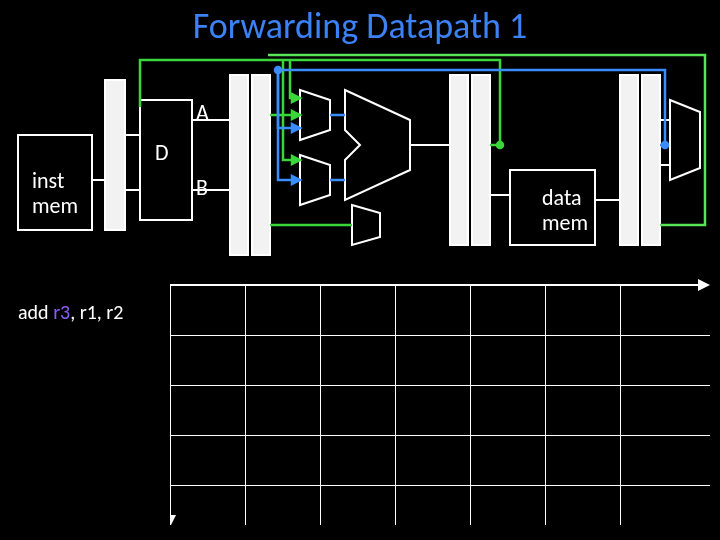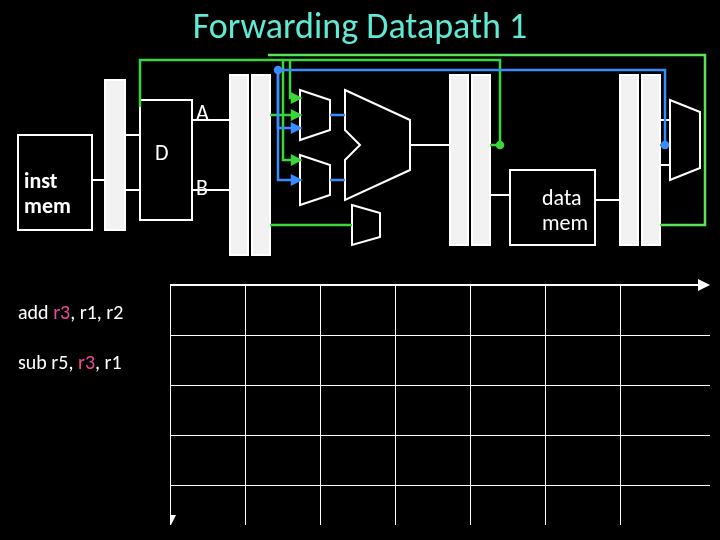--- a/index.html
+++ b/index.html
@@ -16,21 +16,21 @@
     height: 540px;
     background: #000;
     font-family: Calibri, "Segoe UI", Arial, sans-serif;
   }
   .title {
     position: absolute;
     left: 0;
     right: 0;
     top: 4px;
     text-align: center;
-    color: #5eead4;
+    color: #3b82f6;
     font-size: 36px;
     font-weight: 400;
   }
   .label {
     position: absolute;
     color: #fff;
     font-size: 22px;
     line-height: 1.15;
   }
   svg {
@@ -58,21 +58,21 @@
     bottom: 0;
     width: 1px;
     background: #fff;
   }
   .instr {
     position: absolute;
     color: #fff;
     font-size: 20px;
     white-space: nowrap;
   }
-  .highlight { color: #ec4899; }
+  .highlight { color: #8b5cf6; }
 </style>
 </head>
 <body>
 
 <div class="stage">
 
   <div class="title">Forwarding Datapath 1</div>
 
   <svg width="720" height="280" viewBox="0 0 720 280">
 
@@ -141,21 +141,21 @@
       <polyline points="278,70 278,180 300,180"></polyline>
       <polygon points="300,180 292,176 292,184" fill="#3a8cff"></polygon>
       <circle cx="665" cy="145" r="3" fill="#3a8cff"></circle>
       <circle cx="278" cy="70" r="3" fill="#3a8cff"></circle>
 
       <line x1="330" y1="115" x2="345" y2="115"></line>
       <line x1="330" y1="180" x2="345" y2="180"></line>
     </g>
   </svg>
 
-  <div class="label" style="left:24px; top:168px; white-space:pre;font-weight:bold;">inst
+  <div class="label" style="left:32px; top:168px; white-space:pre;">inst
 mem</div>
   <div class="label" style="left:542px; top:185px; white-space:pre;">data
 mem</div>
   <div class="label" style="left:155px; top:140px;">D</div>
   <div class="label" style="left:196px; top:100px;">A</div>
   <div class="label" style="left:196px; top:175px;">B</div>
 
   <div class="grid">
 
     <svg width="540" height="250" style="position:absolute;left:0;top:0;">
@@ -172,17 +172,14 @@
     <div class="grid-col" style="left:150px; top:10px;"></div>
     <div class="grid-col" style="left:225px; top:10px;"></div>
     <div class="grid-col" style="left:300px; top:10px;"></div>
     <div class="grid-col" style="left:375px; top:10px;"></div>
     <div class="grid-col" style="left:450px; top:10px;"></div>
   </div>
 
   <div class="instr" style="left:18px; top:300px;">
     <span>add </span><span class="highlight">r3</span><span>, r1, r2</span>
   </div>
-  <div class="instr" style="left:18px; top:350px;">
-    <span>sub r5, </span><span class="highlight">r3</span><span>, r1</span>
-  </div>
 
 </div>
 
 </body></html>

